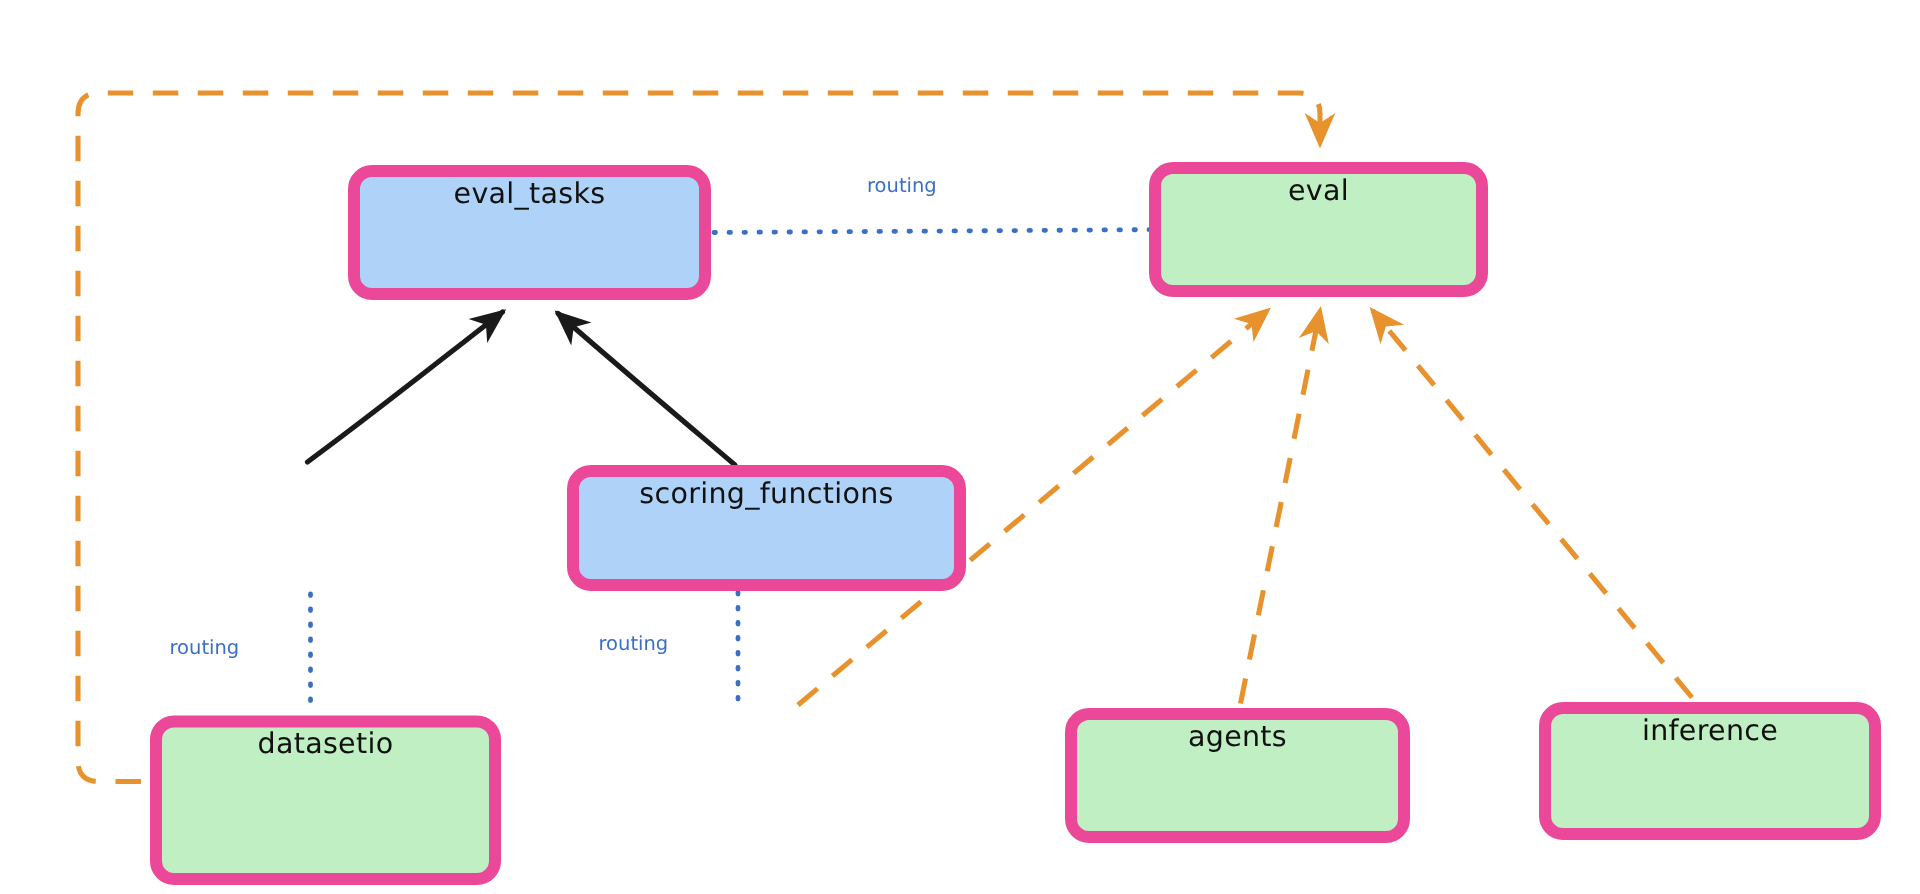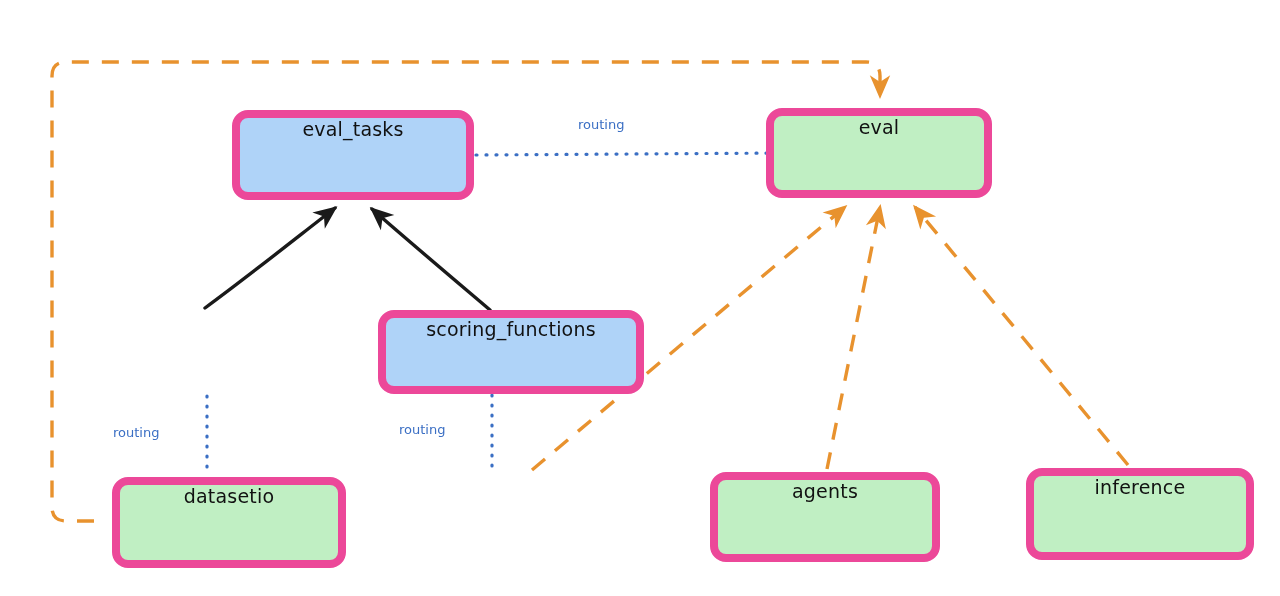--- a/index.html
+++ b/index.html
@@ -108,21 +108,21 @@
 
   <div class="node node-green" style="left:766px; top:108px; width:226px; height:90px;">
     <span class="node-label">eval</span>
   </div>
 
 
   <div class="node node-blue" style="left:378px; top:310px; width:266px; height:84px;">
     <span class="node-label">scoring_functions</span>
   </div>
 
-  <div class="node node-green" style="left:112px; top:477px; width:234px; height:91px;">
+  <div class="node node-green" style="left:100px; top:477px; width:234px; height:113px;">
     <span class="node-label">datasetio</span>
   </div>
 
 
   <div class="node node-green" style="left:1026px; top:468px; width:228px; height:92px;">
     <span class="node-label">inference</span>
   </div>
 
   <div class="node node-green" style="left:710px; top:472px; width:230px; height:90px;">
     <span class="node-label">agents</span>

